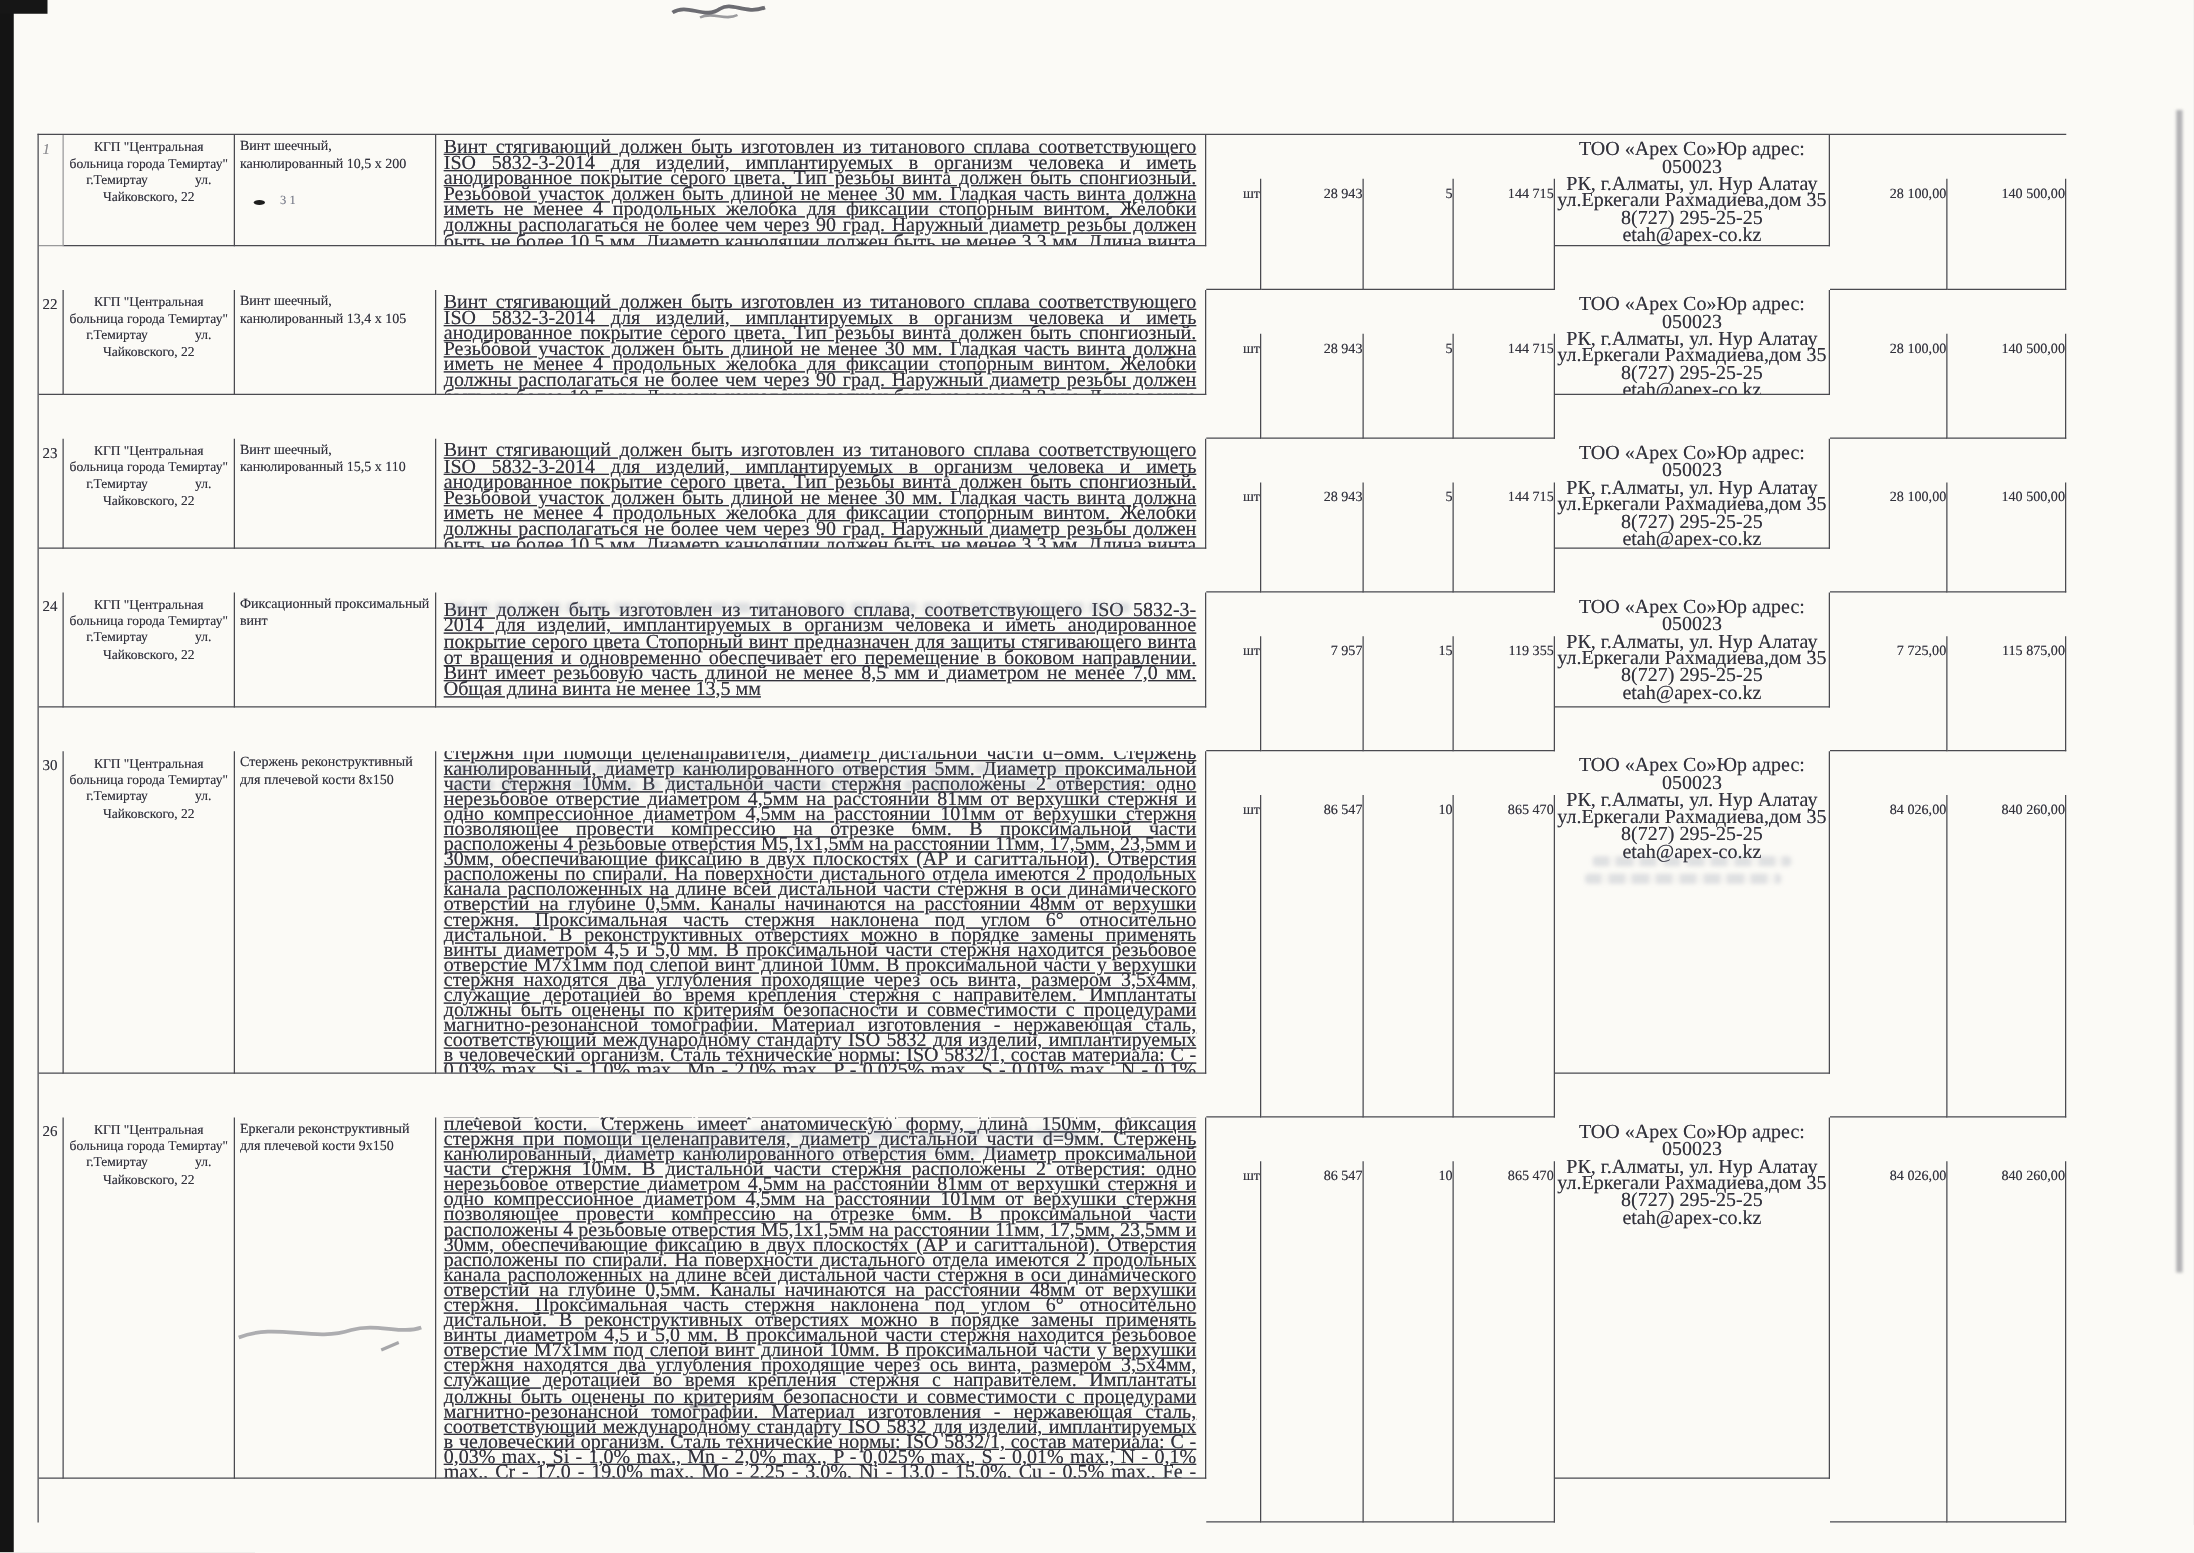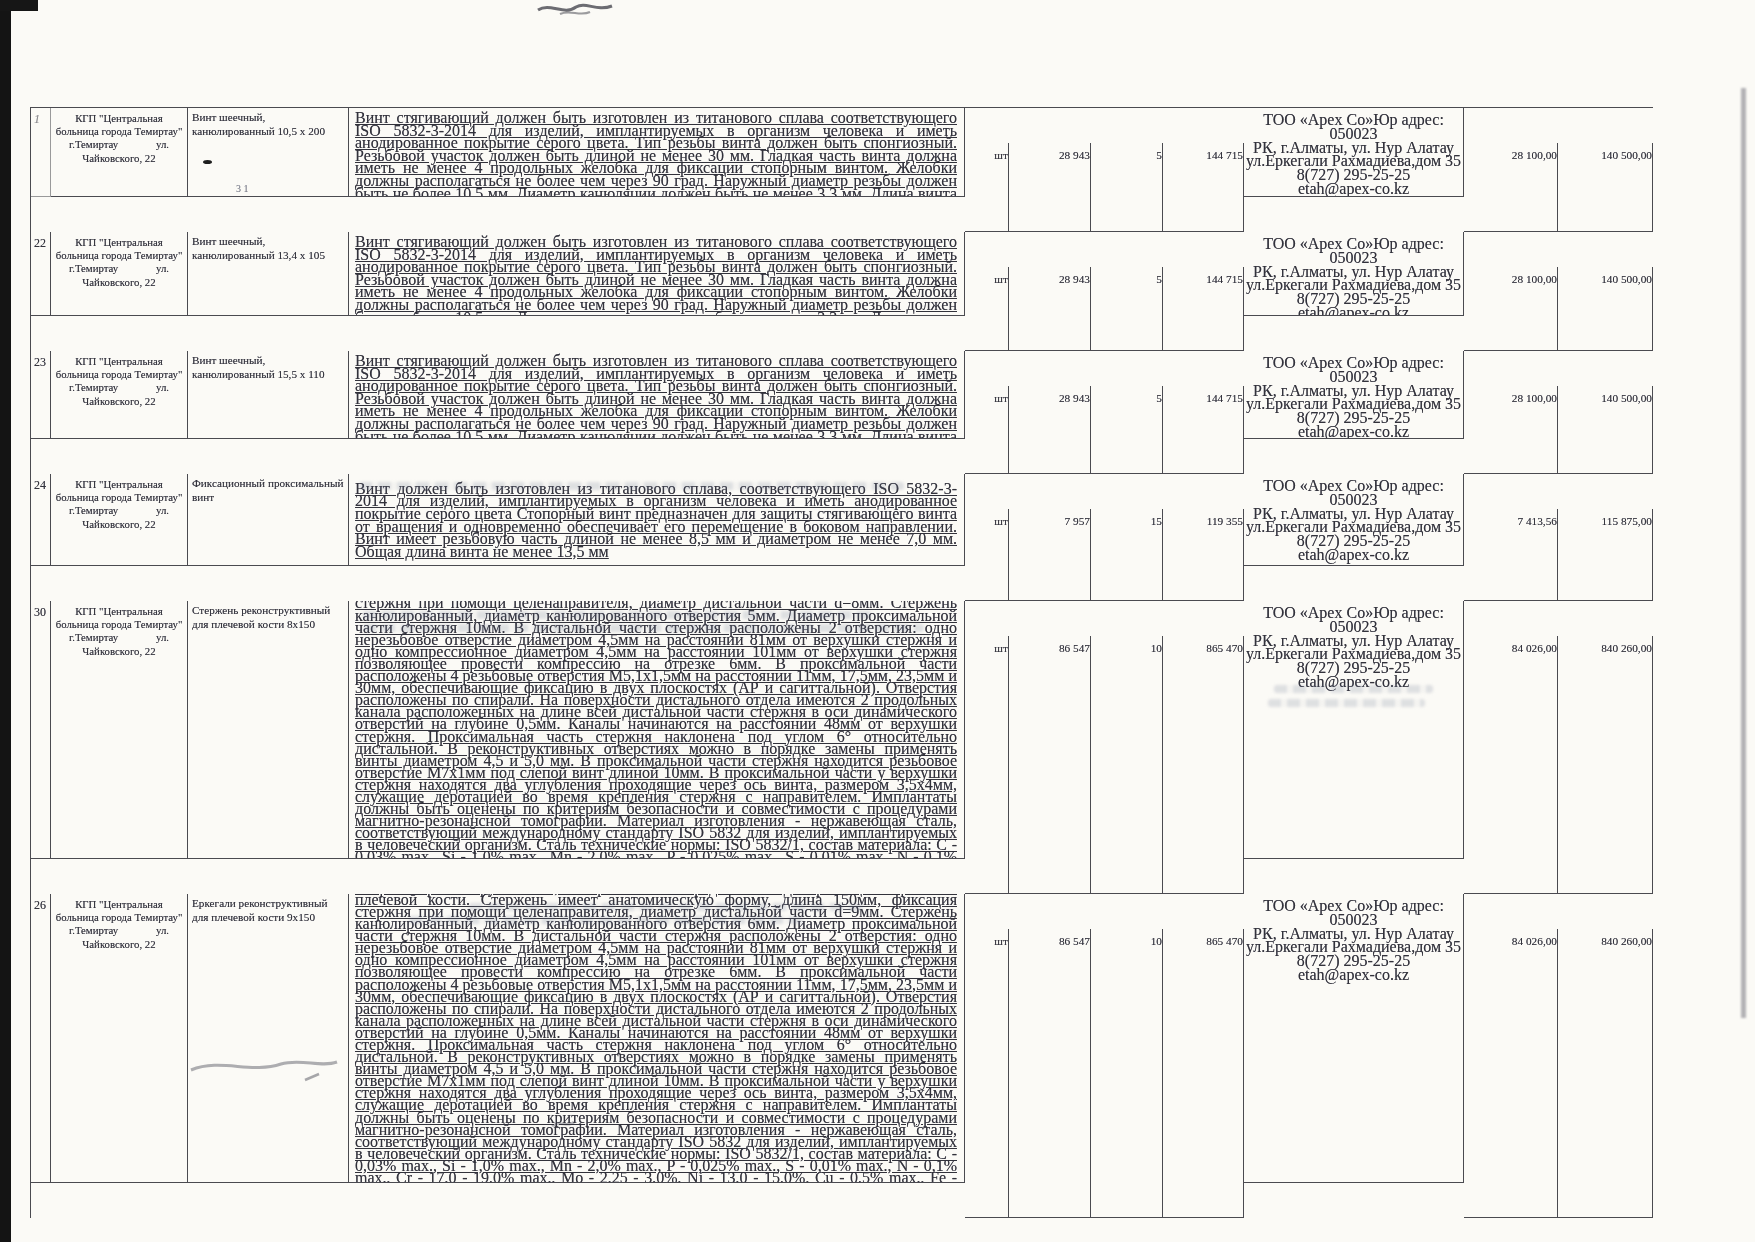--- a/index.html
+++ b/index.html
@@ -58,21 +58,21 @@
 
     <div class="t-row">
       <div class="cell r-a c-num faint">1</div>
       <div class="cell r-a c-cust">КГП "Центральная
 больница города Темиртау"
 г.Темиртау              ул.
 Чайковского, 22</div>
       <div class="cell r-a c-item">
         <span>Винт шеечный, канюлированный 10,5 х 200</span>
         <span class="ink-dot" style="left:15px;top:52px;"></span>
-        <span class="ink-faint" style="left:48px;top:46px;margin-top:28px;">3 1</span>
+        <span class="ink-faint" style="left:36px;top:46px;">3 1</span>
       </div>
       <div class="cell r-a c-desc">Винт стягивающий должен быть изготовлен из титанового сплава соответствующего ISO 5832-3-2014 для изделий, имплантируемых в организм человека и иметь анодированное покрытие серого цвета. Тип резьбы винта должен быть спонгиозный. Резьбовой участок должен быть длиной не менее 30 мм. Гладкая часть винта должна иметь не менее 4 продольных желобка для фиксации стопорным винтом. Желобки должны располагаться не более чем через 90 град. Наружный диаметр резьбы должен быть не более 10,5 мм.  Диаметр канюляции должен быть не менее 3,3 мм. Длина винта 100 мм.</div>
       <div class="cell r-a c-mid">шт</div>
       <div class="cell r-a c-mid">28 943</div>
       <div class="cell r-a c-mid">5</div>
       <div class="cell r-a c-mid">144 715</div>
       <div class="cell r-a c-supp">ТОО «Apex Co»Юр адрес: 050023
 РК, г.Алматы, ул. Нур Алатау
 ул.Еркегали Рахмадиева,дом 35
 8(727) 295-25-25
@@ -136,21 +136,21 @@
       </div>
       <div class="cell r-d c-mid">шт</div>
       <div class="cell r-d c-mid">7 957</div>
       <div class="cell r-d c-mid">15</div>
       <div class="cell r-d c-mid">119 355</div>
       <div class="cell r-d c-supp">ТОО «Apex Co»Юр адрес: 050023
 РК, г.Алматы, ул. Нур Алатау
 ул.Еркегали Рахмадиева,дом 35
 8(727) 295-25-25
 etah@apex-co.kz</div>
-      <div class="cell r-d c-mid">7 413,56</div>
+      <div class="cell r-d c-mid">7 725,00</div>
       <div class="cell r-d c-mid">115 875,00</div>
     </div>
 
     <div class="t-row">
       <div class="cell r-e c-num">30</div>
       <div class="cell r-e c-cust">КГП "Центральная
 больница города Темиртау"
 г.Темиртау              ул.
 Чайковского, 22</div>
       <div class="cell r-e c-item">Стержень реконструктивный для плечевой кости 8х150</div>

